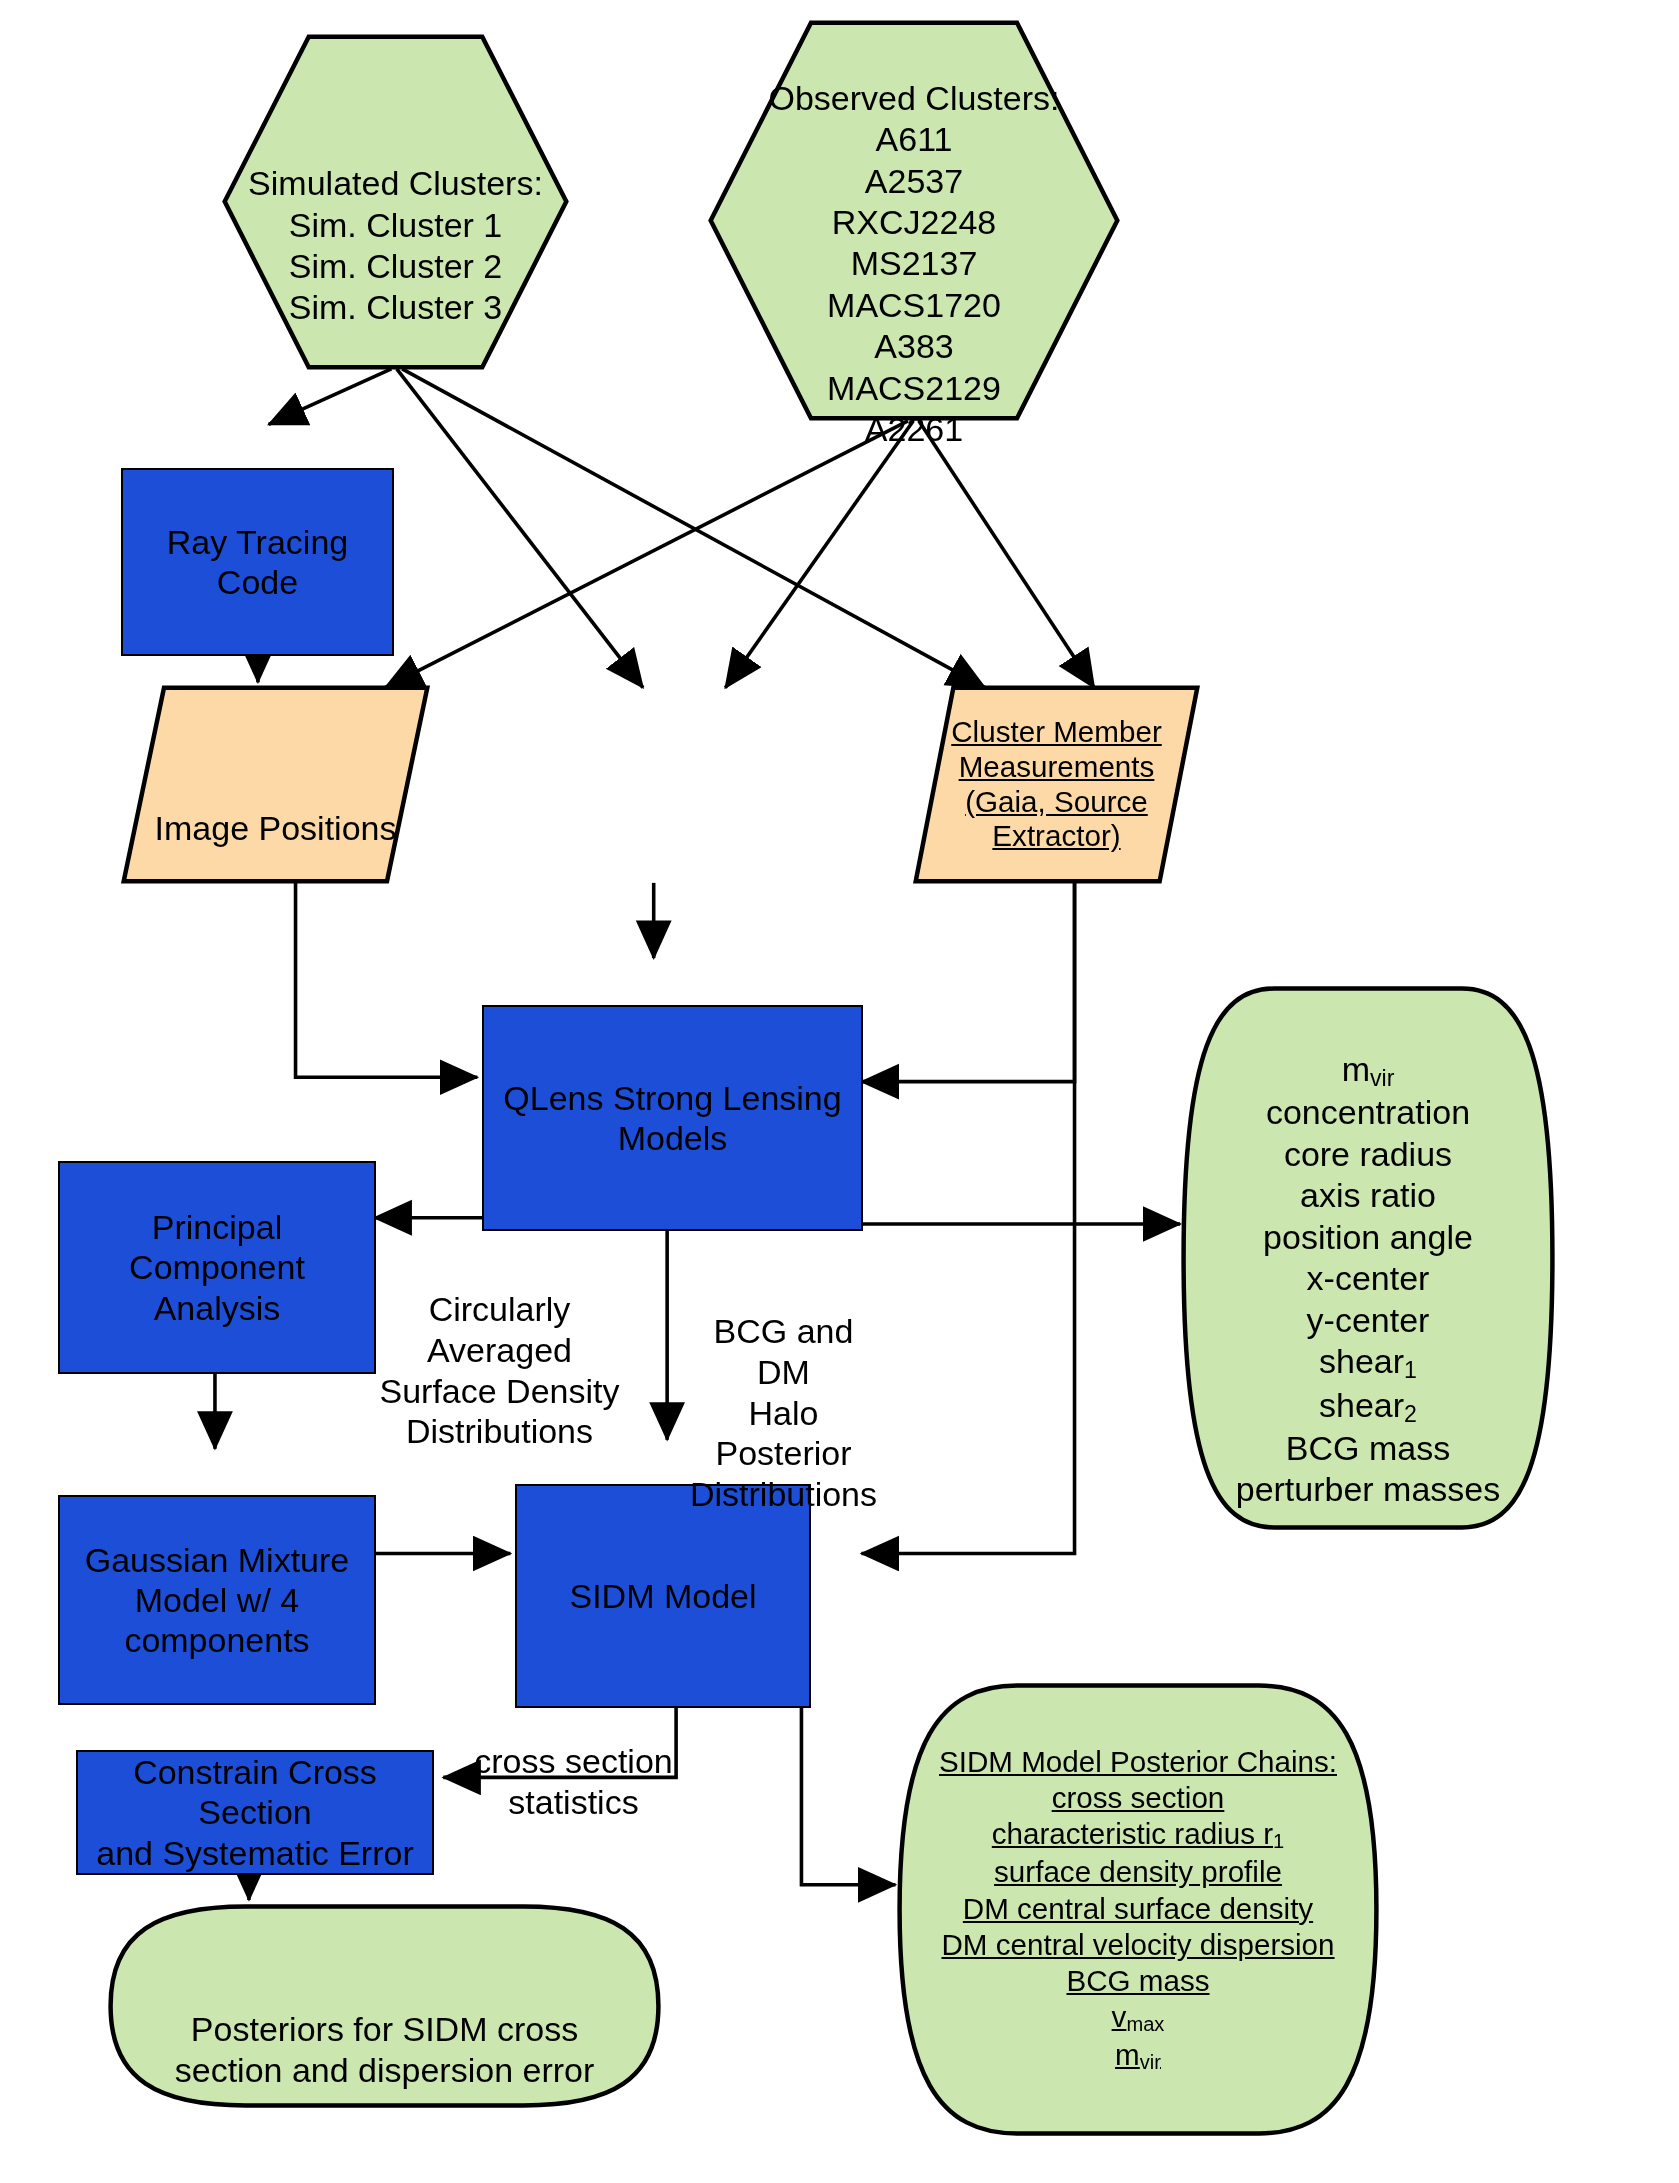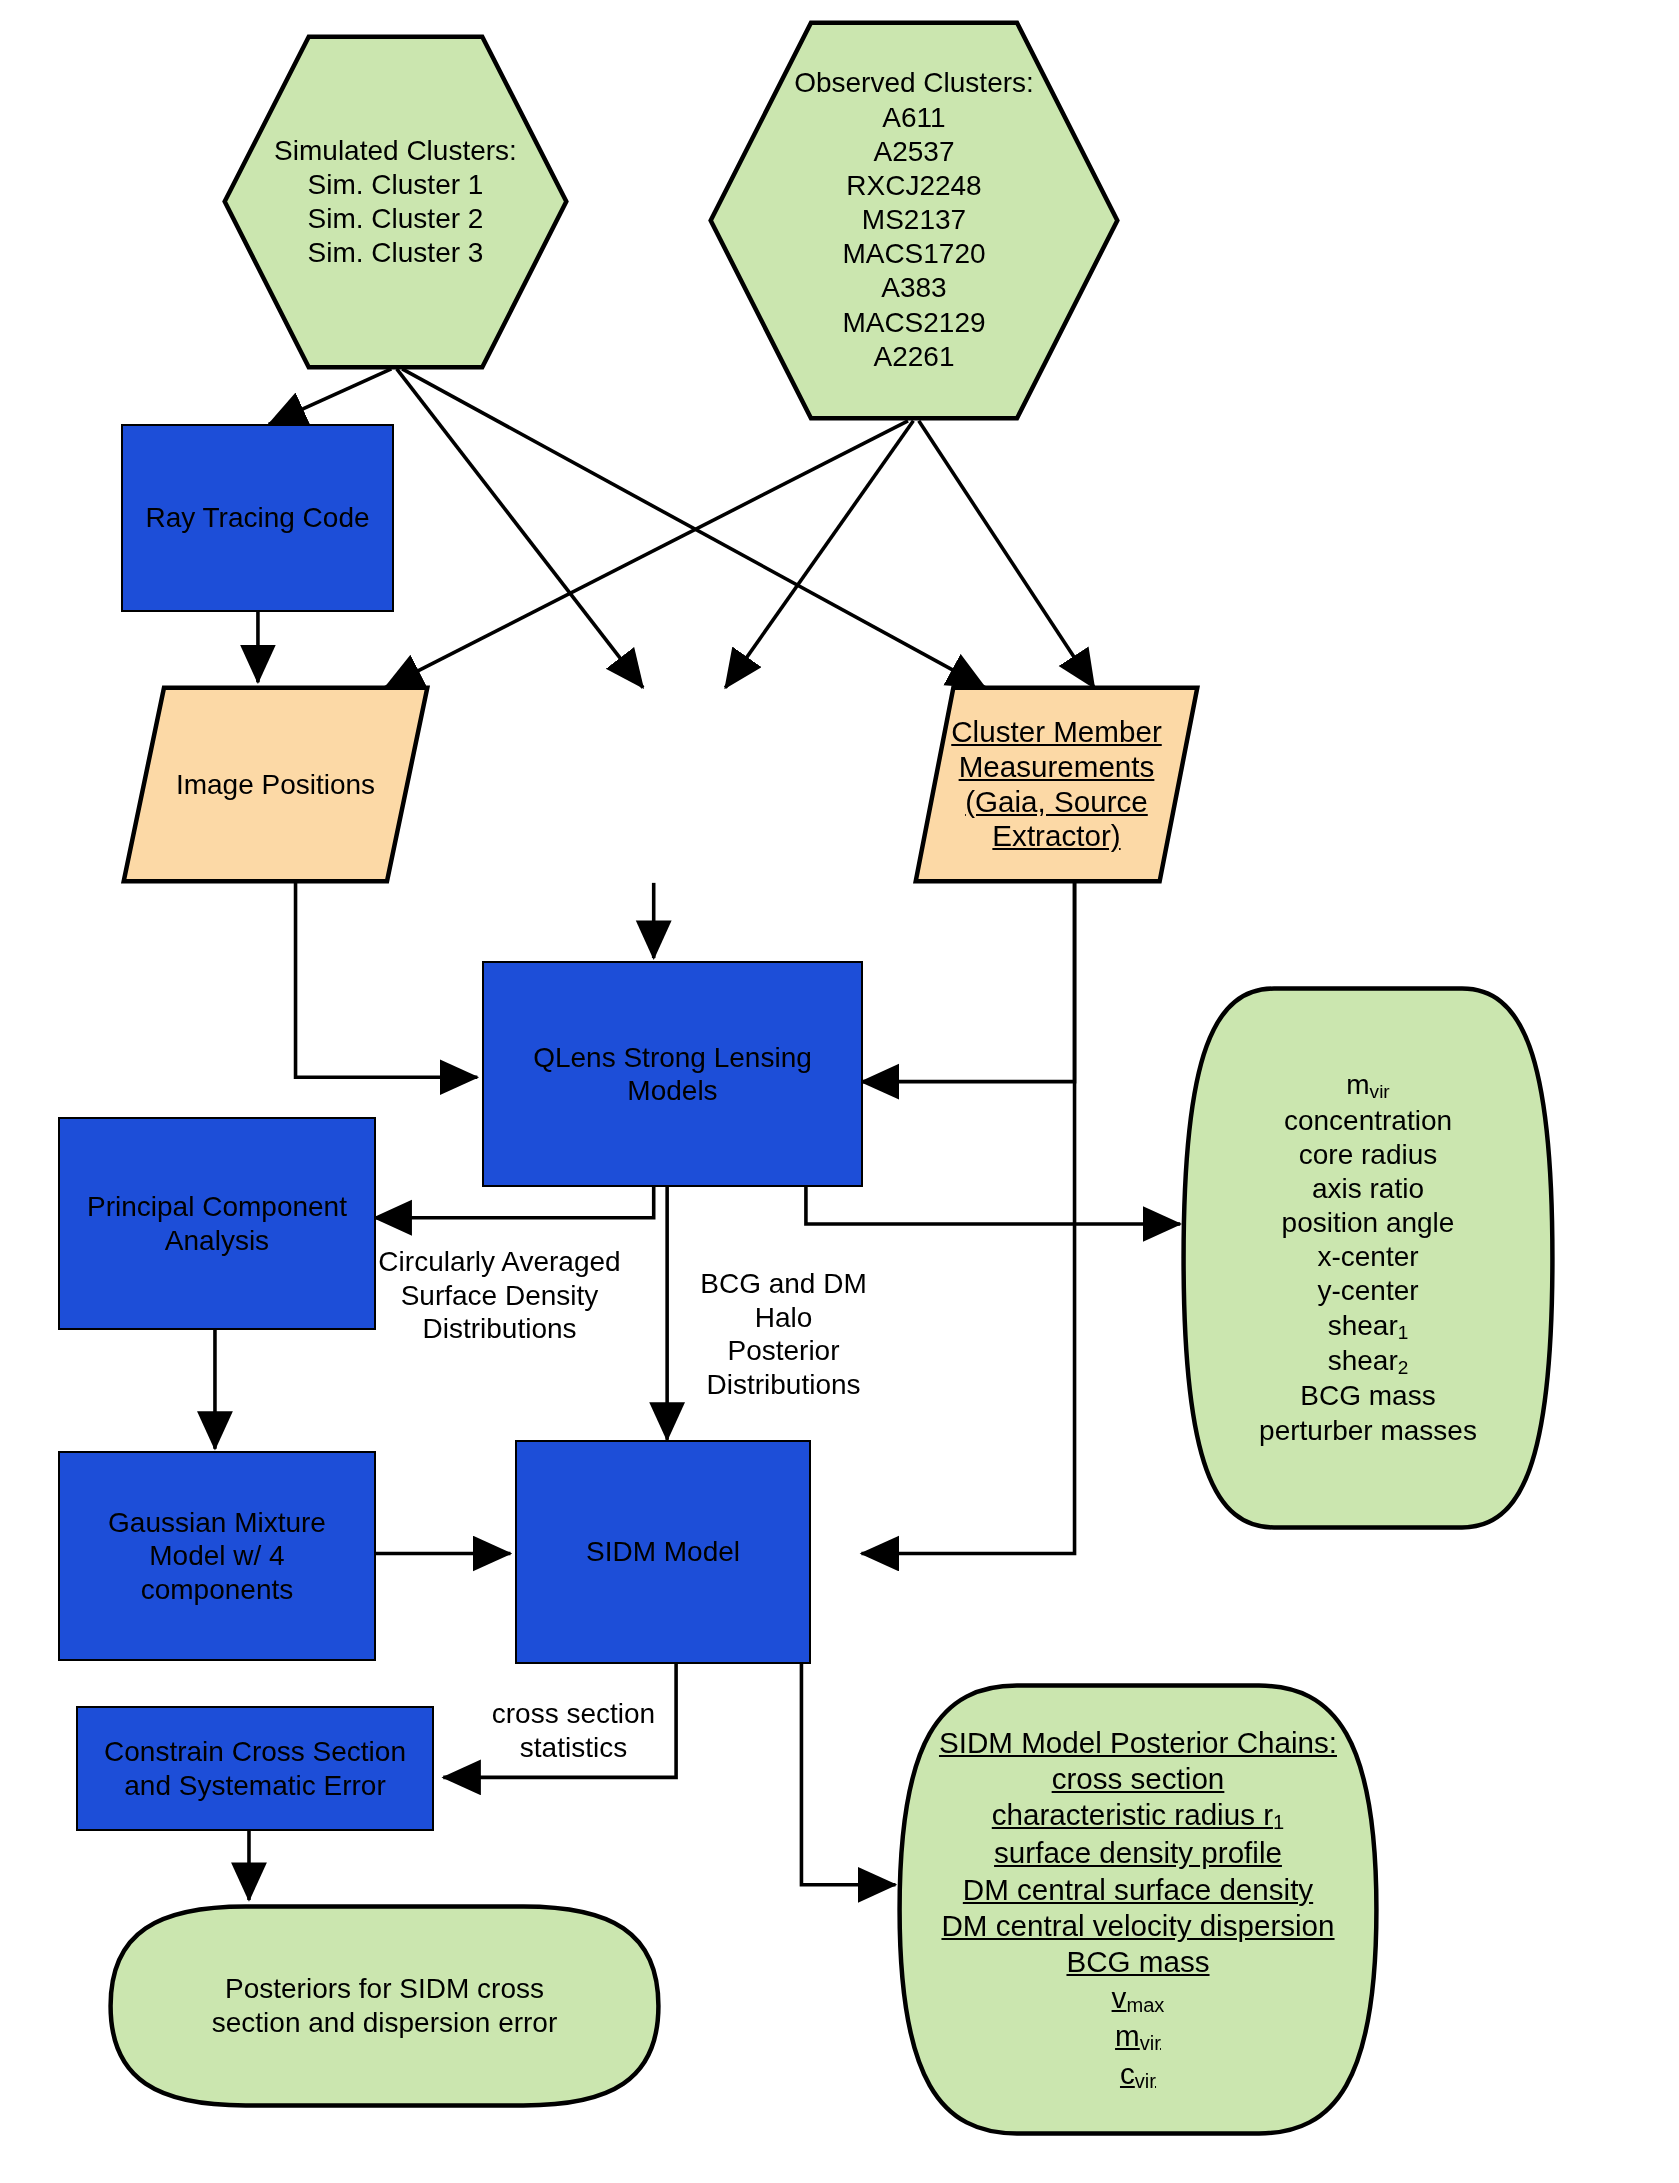--- a/index.html
+++ b/index.html
@@ -89,21 +89,21 @@
   }
   .ell-wrap { position: absolute; }
   .edge-label {
     position: absolute;
     color: #000;
     text-align: center;
     line-height: 1.2;
     white-space: pre-line;
     background: transparent;
   }
-  .fs34 { font-size: 28px; }
+  .fs34 { font-size: 34px; margin-top: 44px; }
   .fs33 { font-size: 29.6px; text-decoration: underline; }
   sub { font-size: 0.68em; vertical-align: -0.22em; }
 </style>
 </head>
 <body>
 
 <div id="canvas">
 
   <svg id="edges" viewBox="0 0 1875 2438" width="1679" height="2183">
     <defs>
@@ -255,21 +255,20 @@
         <div class="fs33" style="white-space:pre-line;">SIDM Model Posterior Chains:</div>
         <div class="fs33">
           <div>cross section</div>
           <div>characteristic radius r<sub>1</sub></div>
           <div>surface density profile</div>
           <div>DM central surface density</div>
           <div>DM central velocity dispersion</div>
           <div>BCG mass</div>
           <div>v<sub>max</sub></div>
           <div>m<sub>vir</sub></div>
-          <div>c<sub>vir</sub></div>
         </div>
       </div>
     </div>
   </div>
 
   <div class="ell-wrap" style="left:107px; top:1903px; width:555px; height:206px;">
     <svg class="ell-shape" viewBox="0 0 620 230" preserveAspectRatio="none">
       <path d="M155,4 H465 C562,4 616,32 616,115 C616,198 562,226 465,226
                H155 C58,226 4,198 4,115 C4,32 58,4 155,4 Z" fill="#cbe6af" stroke="#000" stroke-width="5"></path>
     </svg>

